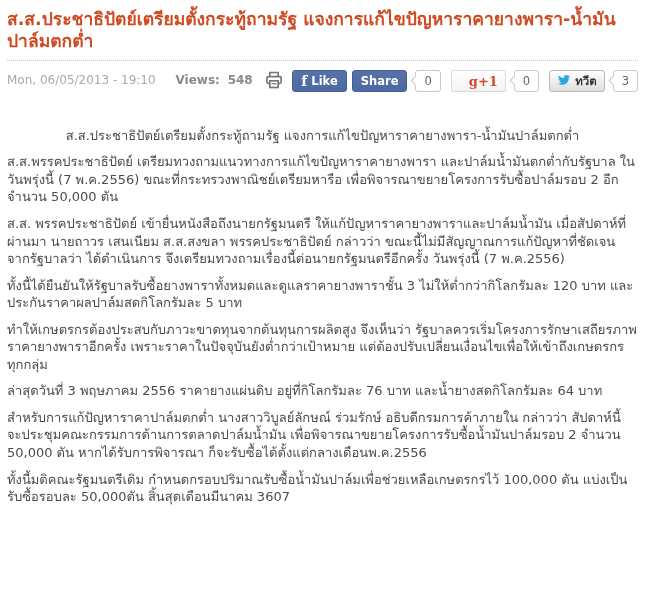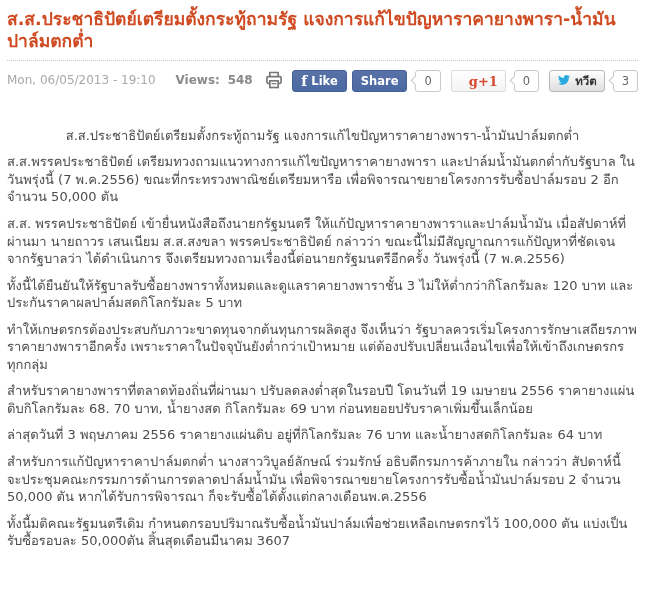--- a/index.html
+++ b/index.html
@@ -194,20 +194,19 @@
 
     </div>
   </div>
 
   <div class="article">
     <p class="centered">ส.ส.ประชาธิปัตย์เตรียมตั้งกระทู้ถามรัฐ แจงการแก้ไขปัญหาราคายางพารา-น้ำมันปาล์มตกต่ำ</p>
     <p class="lead">ส.ส.พรรคประชาธิปัตย์ เตรียมทวงถามแนวทางการแก้ไขปัญหาราคายางพารา และปาล์มน้ำมันตกต่ำกับรัฐบาล ในวันพรุ่งนี้ (7 พ.ค.2556) ขณะที่กระทรวงพาณิชย์เตรียมหารือ เพื่อพิจารณาขยายโครงการรับซื้อปาล์มรอบ 2 อีกจำนวน 50,000 ตัน</p>
     <p>ส.ส. พรรคประชาธิปัตย์ เข้ายื่นหนังสือถึงนายกรัฐมนตรี ให้แก้ปัญหาราคายางพาราและปาล์มน้ำมัน เมื่อสัปดาห์ที่ผ่านมา นายถาวร เสนเนียม ส.ส.สงขลา พรรคประชาธิปัตย์ กล่าวว่า ขณะนี้ไม่มีสัญญาณการแก้ปัญหาที่ชัดเจนจากรัฐบาลว่า ได้ดำเนินการ จึงเตรียมทวงถามเรื่องนี้ต่อนายกรัฐมนตรีอีกครั้ง วันพรุ่งนี้ (7 พ.ค.2556)</p>
     <p>ทั้งนี้ได้ยืนยันให้รัฐบาลรับซื้อยางพาราทั้งหมดและดูแลราคายางพาราชั้น 3 ไม่ให้ต่ำกว่ากิโลกรัมละ 120 บาท และประกันราคาผลปาล์มสดกิโลกรัมละ 5 บาท</p>
     <p>ทำให้เกษตรกรต้องประสบกับภาวะขาดทุนจากต้นทุนการผลิตสูง จึงเห็นว่า รัฐบาลควรเริ่มโครงการรักษาเสถียรภาพราคายางพาราอีกครั้ง เพราะราคาในปัจจุบันยังต่ำกว่าเป้าหมาย แต่ต้องปรับเปลี่ยนเงื่อนไขเพื่อให้เข้าถึงเกษตรกรทุกกลุ่ม</p>
-    <p>สำหรับราคายางพาราที่ตลาดท้องถิ่นที่ผ่านมา ปรับลดลงต่ำสุดในรอบปี โดนวันที่ 19 เมษายน 2556 ราคายางแผ่นดิบกิโลกรัมละ 68. 70 บาท, น้ำยางสด กิโลกรัมละ 69 บาท ก่อนทยอยปรับราคาเพิ่มขึ้นเล็กน้อย</p>
     <p>ล่าสุดวันที่ 3 พฤษภาคม 2556 ราคายางแผ่นดิบ อยู่ที่กิโลกรัมละ 76 บาท  และน้ำยางสดกิโลกรัมละ 64 บาท</p>
     <p>สำหรับการแก้ปัญหาราคาปาล์มตกต่ำ นางสาววิบูลย์ลักษณ์ ร่วมรักษ์ อธิบดีกรมการค้าภายใน กล่าวว่า สัปดาห์นี้ จะประชุมคณะกรรมการด้านการตลาดปาล์มน้ำมัน เพื่อพิจารณาขยายโครงการรับซื้อน้ำมันปาล์มรอบ 2 จำนวน 50,000 ตัน หากได้รับการพิจารณา ก็จะรับซื้อได้ตั้งแต่กลางเดือนพ.ค.2556</p>
     <p>ทั้งนี้มติคณะรัฐมนตรีเดิม กำหนดกรอบปริมาณรับซื้อน้ำมันปาล์มเพื่อช่วยเหลือเกษตรกรไว้ 100,000 ตัน แบ่งเป็นรับซื้อรอบละ 50,000ตัน สิ้นสุดเดือนมีนาคม 3607</p>
 
   </div>
 
 </div>
 
 </body></html>

